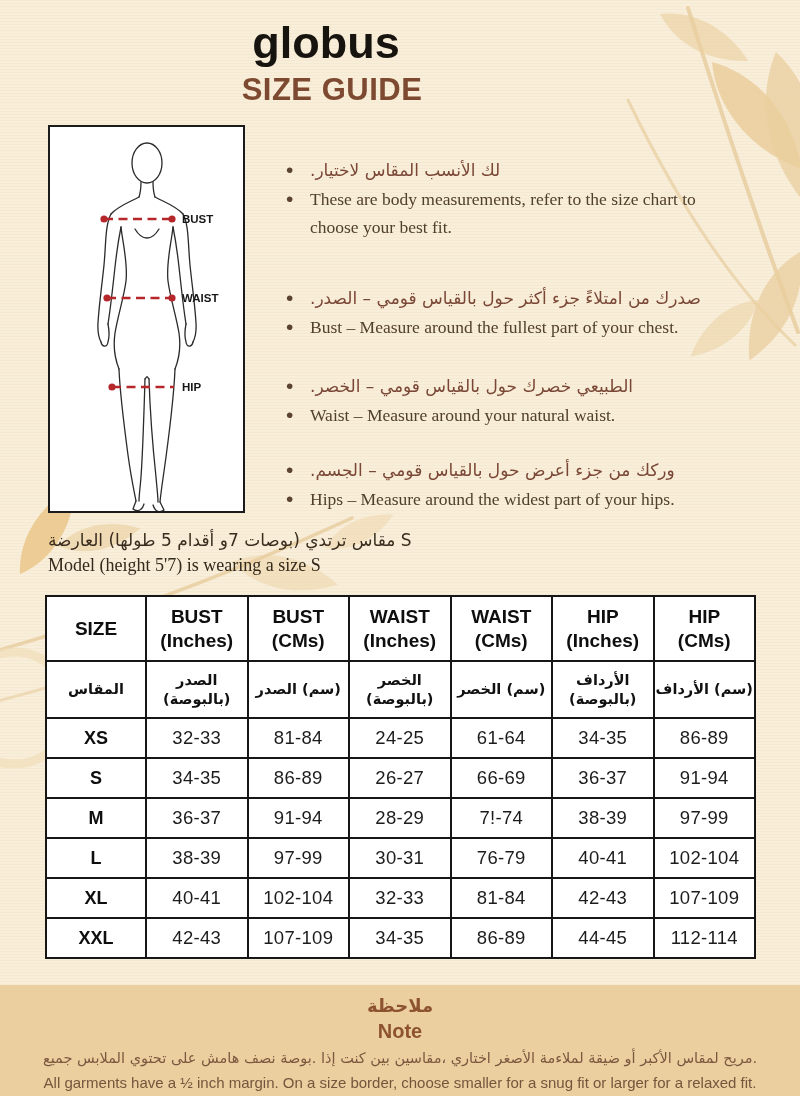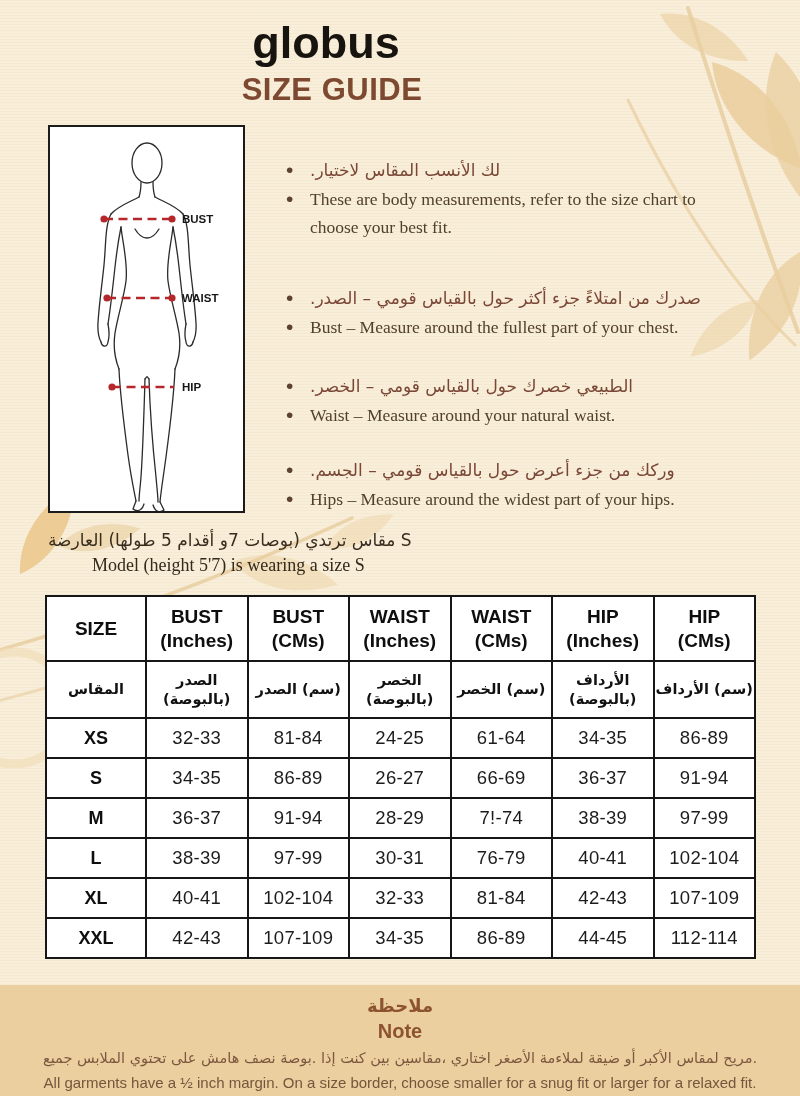--- a/index.html
+++ b/index.html
@@ -27,21 +27,21 @@
   .g1{top:155px;} .g2{top:283px;} .g3{top:371px;} .g4{top:455px;}
   .b-row{display:flex;align-items:flex-start;}
   .dot{width:16px;flex:0 0 16px;margin-right:8px;color:#5c432f;font-size:21px;line-height:28px;}
   .b-row.arr .dot{line-height:30px;}
   .b-text{flex:1;}
   .ar{font-family:"DejaVu Sans", sans-serif;font-size:17px;line-height:30px;color:#7a4736;white-space:nowrap;}
   .en{font-family:"Liberation Serif", serif;font-size:17.5px;line-height:28px;color:#51402c;white-space:nowrap;}
 
   
   .model-ar{left:48px;top:527px;font-family:"DejaVu Sans", sans-serif;font-size:17px;line-height:26px;color:#3a2d1f;white-space:nowrap;}
-  .model-en{left:48px;top:552px;font-family:"Liberation Serif", serif;font-size:18px;line-height:26px;color:#33291c;white-space:nowrap;margin-left:44px;}
+  .model-en{left:48px;top:552px;font-family:"Liberation Serif", serif;font-size:18px;line-height:26px;color:#33291c;white-space:nowrap;}
 
   
   .table-wrap{left:45px;top:595px;width:767px;}
   table{border-collapse:collapse;table-layout:fixed;width:711px;background:#ffffff;
         border:1px solid #161616;}
   th,td{border:2px solid #161616;text-align:center;vertical-align:middle;padding:0;}
   col.c0{width:100px;}
   .r-en th{height:63px;}
   .r-ar th{height:55px;}
   tbody tr{height:40px;}

